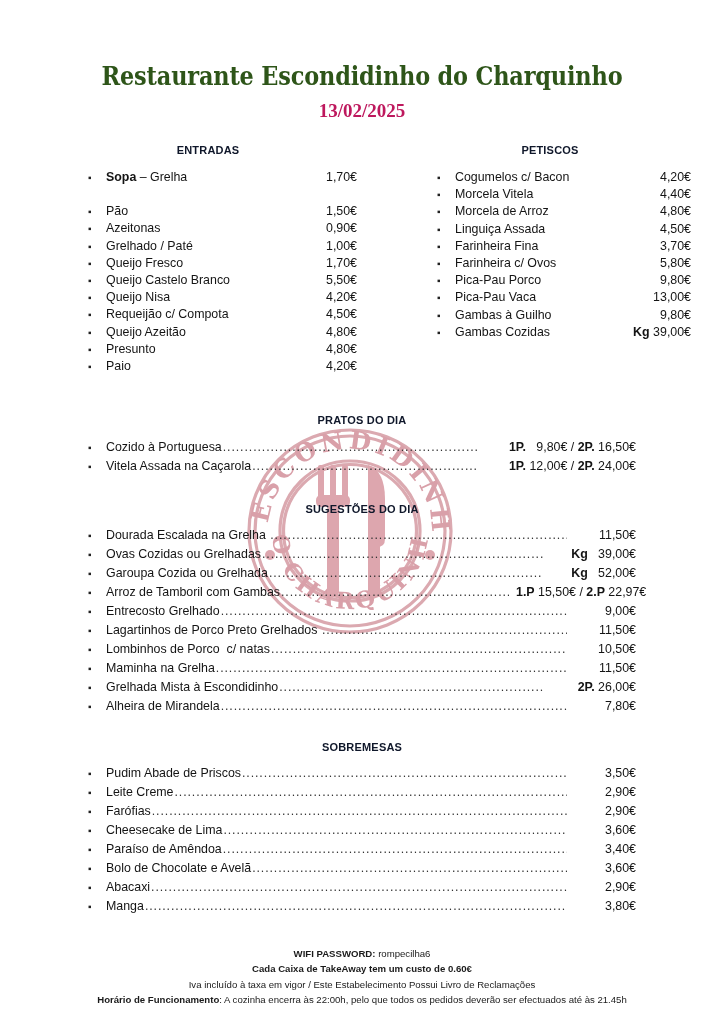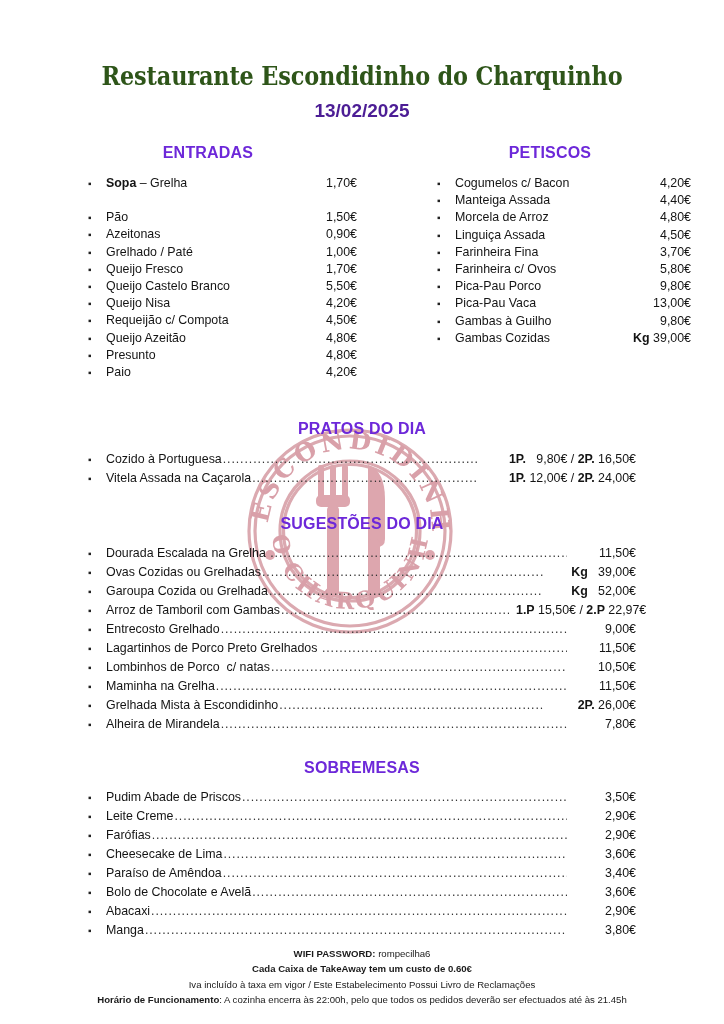--- a/index.html
+++ b/index.html
@@ -41,46 +41,46 @@
     font-weight: 700;
     font-size: 25.5px;
     letter-spacing: -0.2px;
     color: #2e5519;
     margin: 0;
     padding-top: 61px;
     transform: scaleX(0.88);
     white-space: nowrap;
   }
   .menu-date {
-    font-family: Liberation Sans, sans-serif;
+    font-family: Liberation Serif, serif;
     font-weight: 700;
     font-size: 19px;
-    color: #4c1d95;
+    color: #be185d;
     margin: 0;
     padding-top: 9px;
   }
 
   
   .top-columns {
     position: relative;
     z-index: 2;
     display: flex;
     margin-top: 22px;
   }
   .col { position: relative; }
   .col-entradas { width: 330px; margin-left: 88px; }
   .col-petiscos { width: 254px; margin-left: 19px; }
 
   .section-title {
-    font-size: 16px;
+    font-size: 11px;
     font-weight: 700;
     text-align: center;
     letter-spacing: 0.2px;
     margin: 0 0 13px 0;
-    color: #6d28d9;
+    color: #0f172a;
   }
   .col-entradas .section-title { padding-right: 90px; }
   .col-petiscos .section-title { padding-right: 28px; }
 
   ul.simple-list {
     list-style: none;
     margin: 0;
     padding: 0;
     font-size: 12.4px;
   }
@@ -295,21 +295,21 @@
     <div class="col col-petiscos">
       <div class="section-title">PETISCOS</div>
       <ul class="simple-list">
         <li>
           <span class="bullet"></span>
           <span class="item-name">Cogumelos c/ Bacon</span>
           <span class="item-price">4,20€</span>
         </li>
         <li>
           <span class="bullet"></span>
-          <span class="item-name">Manteiga Assada</span>
+          <span class="item-name">Morcela Vitela</span>
           <span class="item-price">4,40€</span>
         </li>
         <li>
           <span class="bullet"></span>
           <span class="item-name">Morcela de Arroz</span>
           <span class="item-price">4,80€</span>
         </li>
         <li>
           <span class="bullet"></span>
           <span class="item-name">Linguiça Assada</span>

